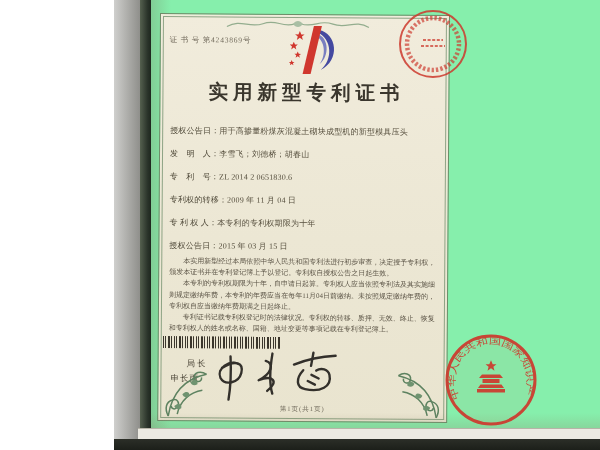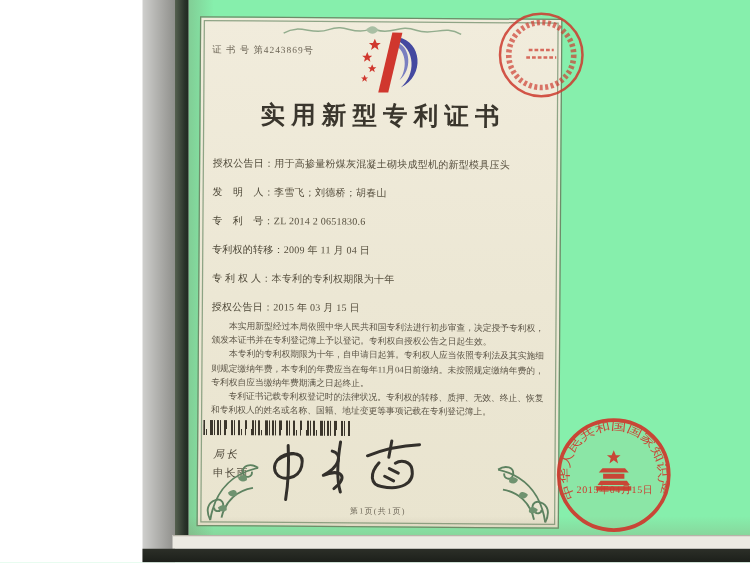--- a/index.html
+++ b/index.html
@@ -39,21 +39,21 @@
   .fl{height:23px;font-size:8px;color:#564f3e;white-space:nowrap;letter-spacing:.2px;}
   .fl .lab{color:#4c4636;}
   .paras{position:absolute;left:10px;top:242px;width:266px;font-size:7px;line-height:11.2px;
     color:#5c5547;text-align:justify;}
   .paras p{margin:0;text-indent:2em;}
 
   .barcode{position:absolute;left:4px;top:322px;width:118px;height:12px;
     background:repeating-linear-gradient(90deg,
       #3b362c 0 1.5px,transparent 1.5px 2.5px,#3b362c 2.5px 3px,transparent 3px 5.5px,
       #3b362c 5.5px 7.5px,transparent 7.5px 8.5px,#3b362c 8.5px 9px,transparent 9px 11px);}
-  .director-title{position:absolute;left:12px;top:344px;font-size:8.5px;color:#4e483a;letter-spacing:2px;font-style:italic;}
+  .director-title{position:absolute;left:28px;top:344px;font-size:8.5px;color:#4e483a;letter-spacing:2px;}
   .director-name{position:absolute;left:12px;top:359px;font-size:8.5px;color:#4e483a;letter-spacing:1px;}
   .signature{position:absolute;left:50px;top:334px;transform:rotate(-3deg);}
   .footer{position:absolute;left:0;top:390px;width:100%;text-align:center;
     font-size:6.5px;letter-spacing:1px;color:#6f695a;}
   .flourish-l{position:absolute;left:2px;top:354px;}
   .flourish-r{position:absolute;left:236px;top:354px;transform:scaleX(-1);}
 
   
   .agency-stamp{position:absolute;left:246px;top:8px;opacity:.85;z-index:3;}
   .official-seal{position:absolute;left:290px;top:330px;opacity:.93;z-index:3;}
@@ -179,20 +179,19 @@
         <textPath href="#sealCircle" startOffset="0" textLength="170" lengthAdjust="spacingAndGlyphs">中华人民共和国国家知识产权局</textPath>
       </text>
       <use href="#sstar" transform="translate(50,36) scale(1.15)" fill="#cd3a2e"></use>
       <g fill="#cd3a2e">
         <path d="M38,48 L62,48 L59,44.5 L41,44.5 Z"></path>
         <rect x="41.5" y="49" width="17" height="4"></rect>
         <path d="M37,58 L63,58 L60.5,54.5 L39.5,54.5 Z"></path>
         <rect x="36" y="59" width="28" height="3.5"></rect>
       </g>
     </svg>
-    <div class="seal-date">2015年04月15日</div>
 
     <div class="page-curl-shadow"></div>
   </div>
 
   <div class="under-strip"></div>
   <div class="bottom-band"></div>
 </div>
 
 </body></html>

